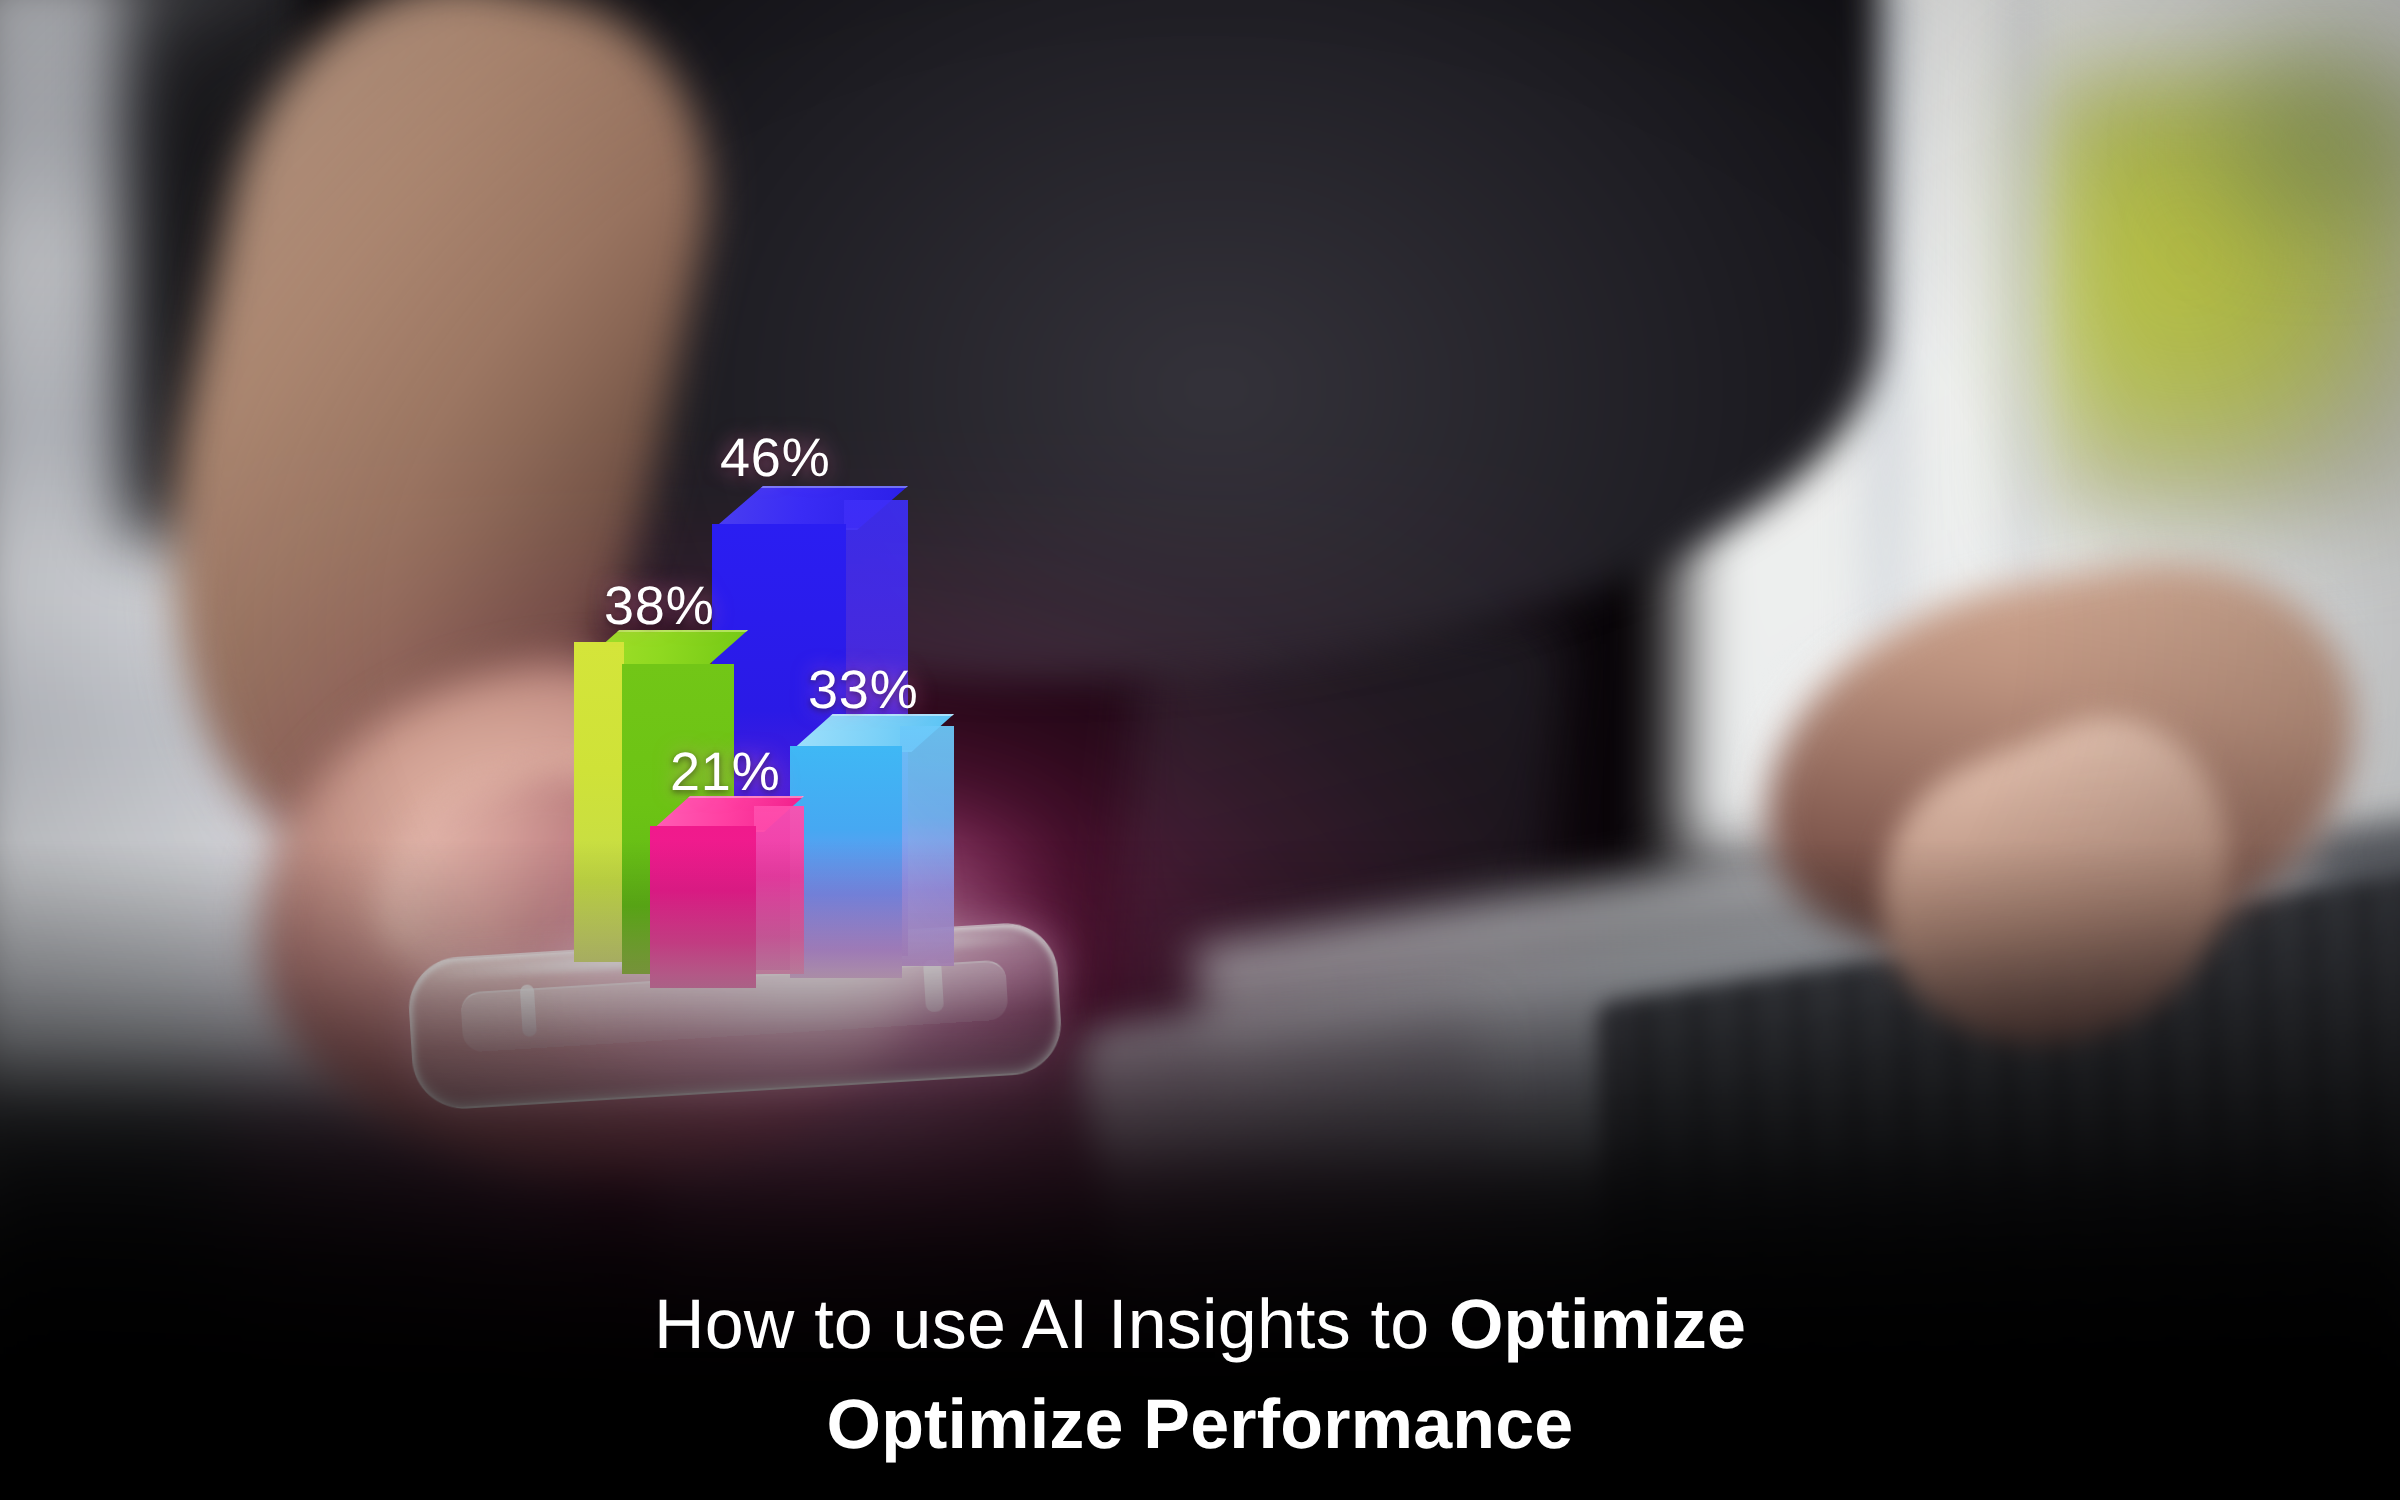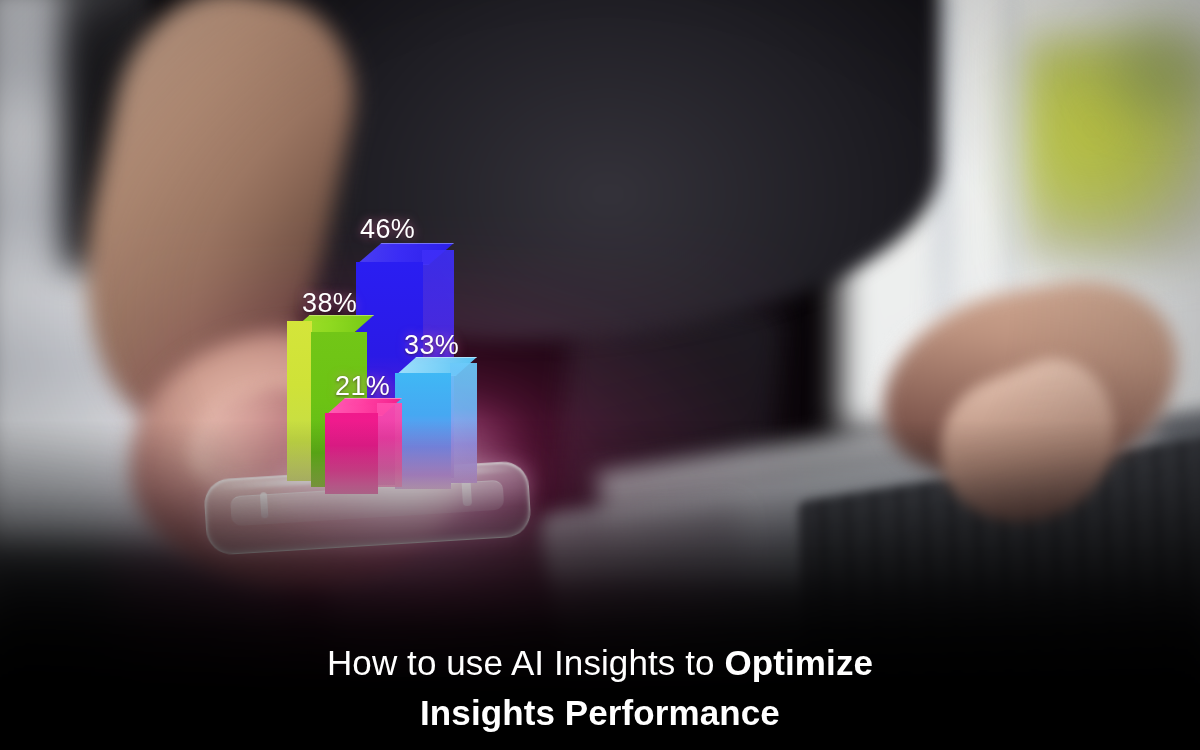--- a/index.html
+++ b/index.html
@@ -505,16 +505,16 @@
     </div>
     <div class="bar-label" style="left:335px; top:371px;">21%</div>
   </div>
 
   <div class="vignette"></div>
 
   <div class="bottom-fade"></div>
 
   <div class="title-block">
     <div class="title-line"><span>How to use AI Insights to </span><span class="b">Optimize</span></div>
-    <div class="title-line"><span class="b">Insights Performance</span></div>
+    <div class="title-line"><span class="b">Optimize Performance</span></div>
   </div>
 
 </div>
 
 </body></html>

